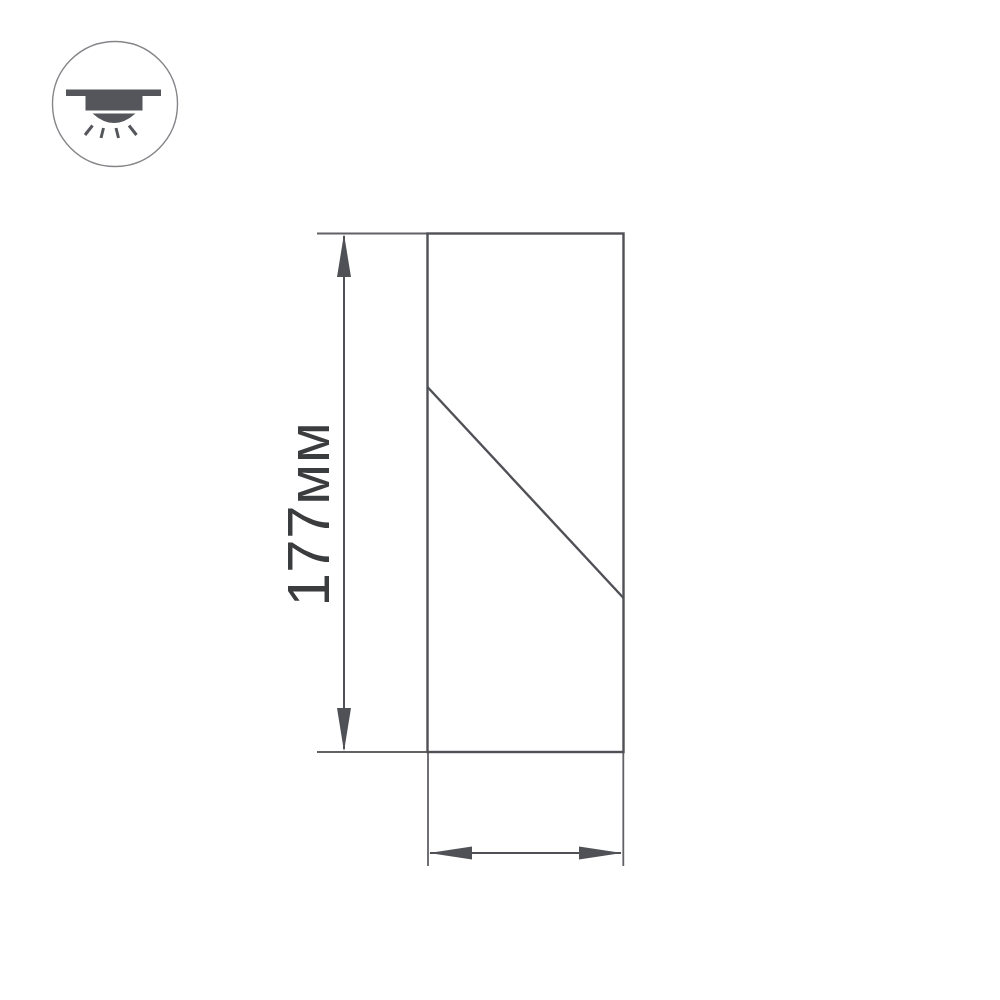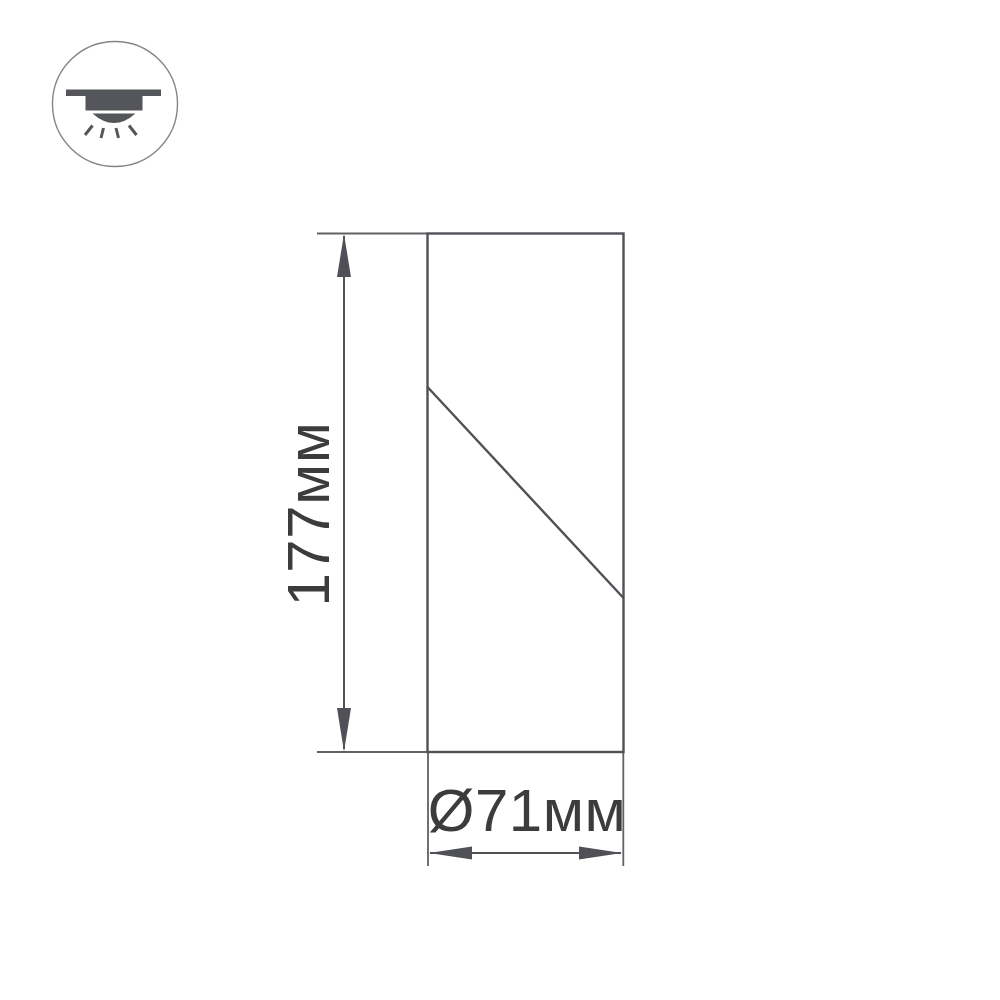--- a/index.html
+++ b/index.html
@@ -71,15 +71,14 @@
       <line class="extline" x1="428" y1="753" x2="428" y2="866"></line>
       <line class="extline" x1="623.3" y1="753" x2="623.3" y2="866"></line>
       <line class="dimline" x1="430" y1="853" x2="621" y2="853"></line>
       <polygon class="arrow" points="429,853 472,846.5 472,859.5"></polygon>
       <polygon class="arrow" points="622,853 579,846.5 579,859.5"></polygon>
     </g>
   </svg>
 
   <div class="dim-label vertical" style="left:309px; top:514px;">177мм</div>
 
-  <div class="dim-label" style="left:527px; top:811px;">Ø71мм</div>
 
 </div>
 
 </body></html>

